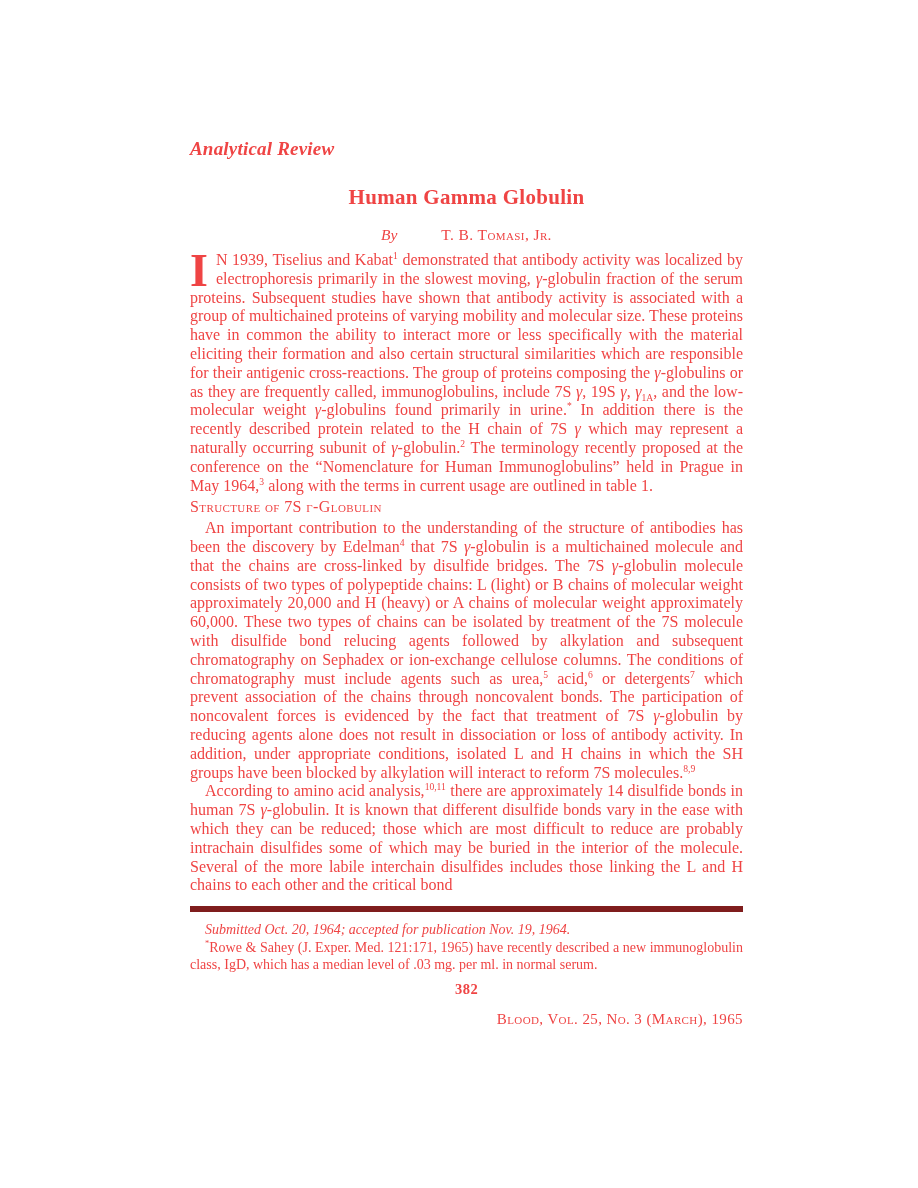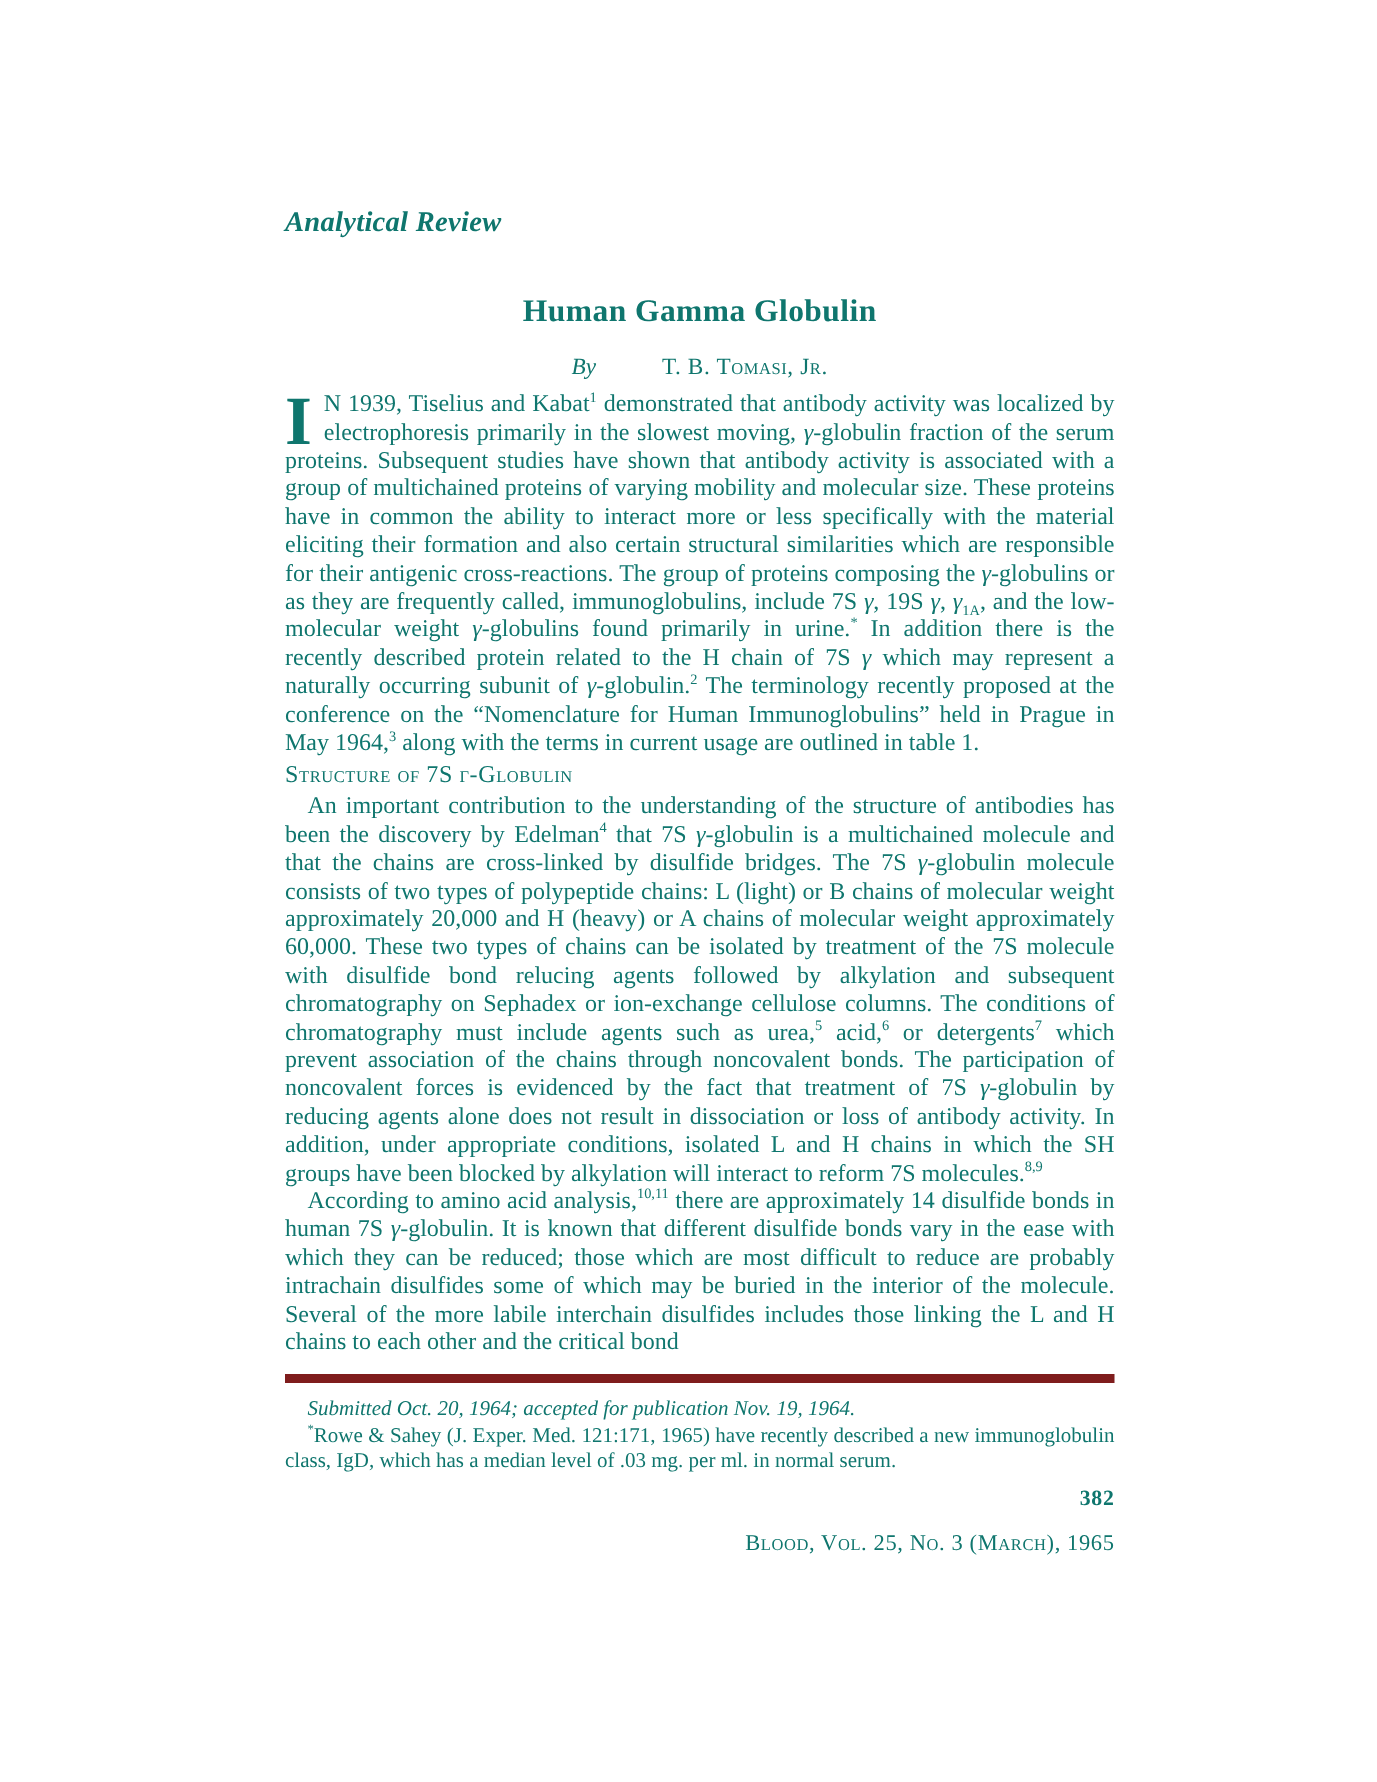--- a/index.html
+++ b/index.html
@@ -2,39 +2,39 @@
 <html><head>
 <meta charset="utf-8">
 <style>
   * { box-sizing: border-box; margin: 0; padding: 0; }
   html, body { background: #ffffff; }
   .page {
     position: relative;
     width: 918px;
     height: 1188px;
     background: #ffffff;
-    color: #0f766e;
+    color: #ef4444;
     font-family: "Liberation Serif", "DejaVu Serif", serif;
     overflow: hidden;
   }
   .content {
     position: absolute;
     left: 190px;
     top: 138px;
     width: 553px;
   }
   .kicker {
     font-size: 19px;
     line-height: 22px;
     font-weight: bold;
     font-style: italic;
     letter-spacing: 0.2px;
   }
   .title {
-    margin-top: 35px;
+    margin-top: 25px;
     text-align: center;
     font-size: 21px;
     line-height: 24px;
     font-weight: bold;
     letter-spacing: 0.3px;
   }
   .byline {
     margin-top: 17px;
     text-align: center;
     font-size: 15.5px;
@@ -74,21 +74,21 @@
     border-top: 6px solid #7f1d1d;
     padding-top: 9px;
     font-size: 14px;
     line-height: 17.6px;
     text-align: justify;
   }
   .footnote-block .fn { text-indent: 15px; }
   .footnote-block .fn.italic { font-style: italic; }
   .page-number {
     margin-top: 7px;
-    text-align: right;
+    text-align: center;
     font-size: 14.5px;
     font-weight: bold;
     letter-spacing: 0.5px;
   }
   .journal-line {
     margin-top: 13px;
     text-align: right;
     font-variant: small-caps;
     font-size: 15px;
     letter-spacing: 0.4px;

